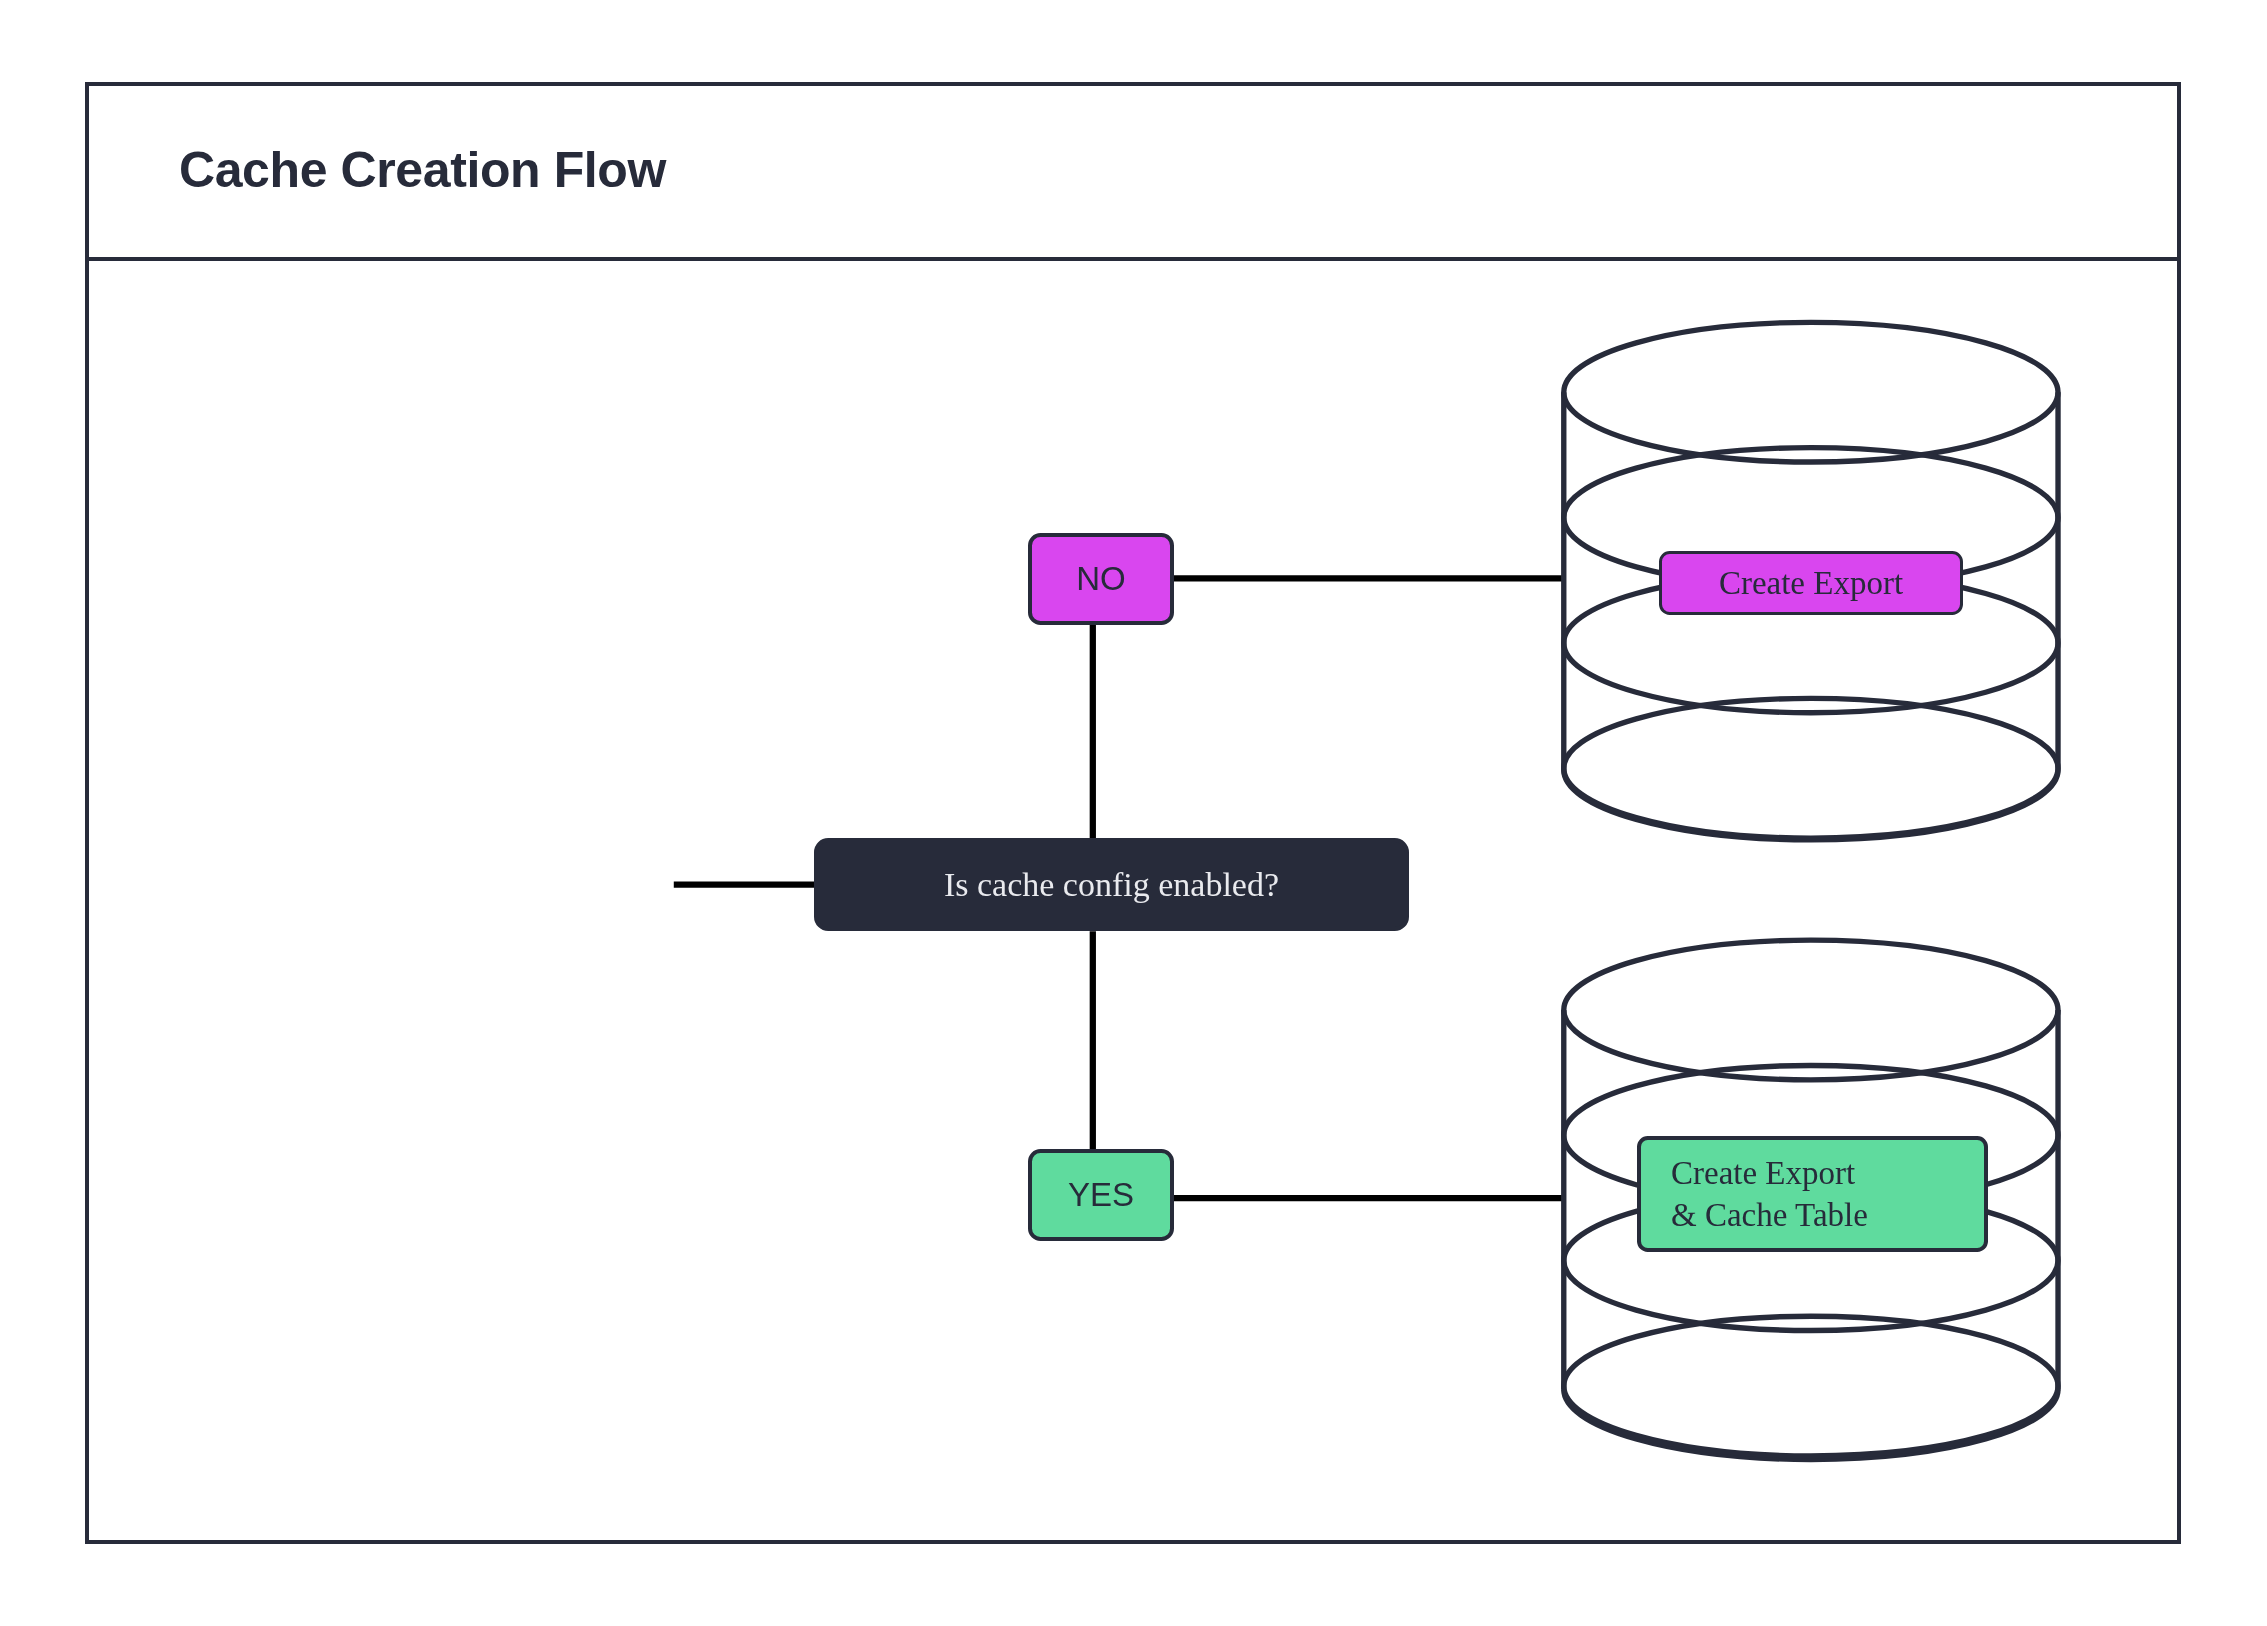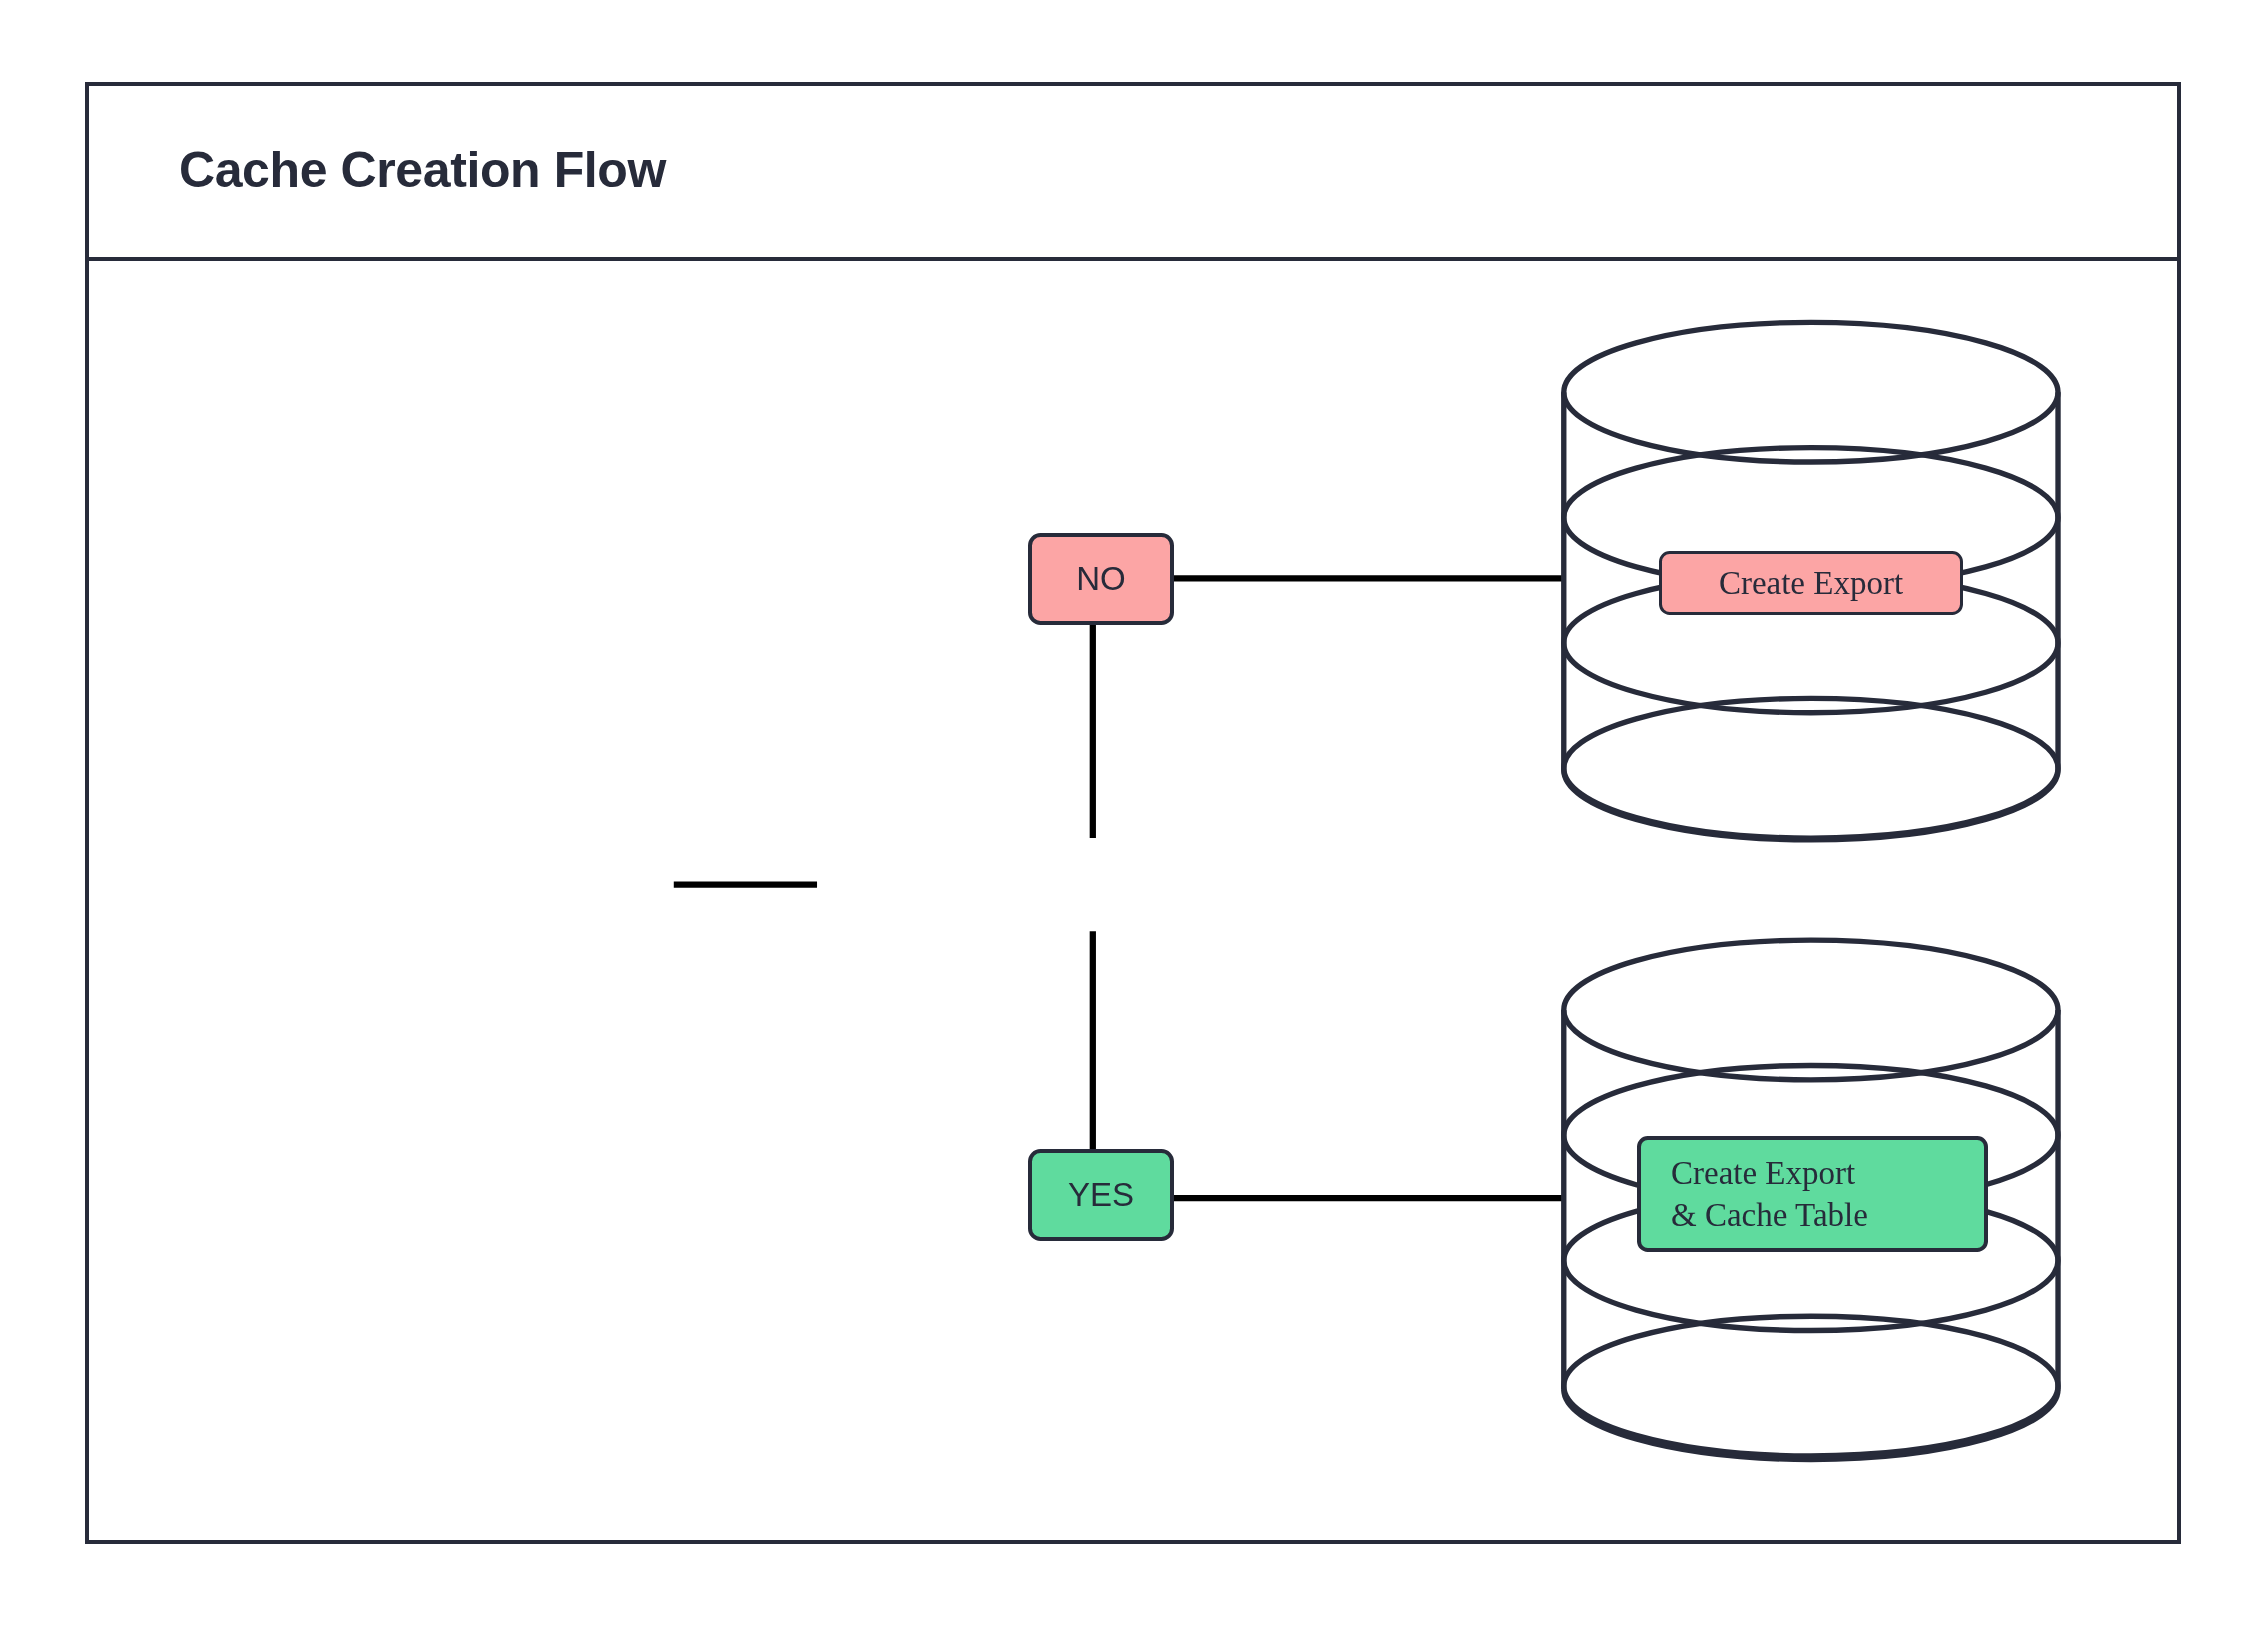--- a/index.html
+++ b/index.html
@@ -74,21 +74,21 @@
     text-align: center;
     font-family: Liberation Serif, serif;
     color: #272b3a;
     line-height: 1.28;
     white-space: pre-line;
   }
   .node.green {
     background: #5FDB9E;
   }
   .node.white {
-    background: #fca5a5;
+    background: #d946ef;
   }
   .node.dark {
     background: #272b3a;
     color: #e9eaee;
     border-color: #272b3a;
   }
   .node.sans {
     font-family: "Liberation Sans", sans-serif;
   }
 
@@ -183,20 +183,21 @@
       <line x1="2298" y1="1128" x2="2298" y2="1552"></line>
       <path d="M1746,1552 A276,78 0 0 0 2298,1552"></path>
       <ellipse cx="2022" cy="1128" rx="276" ry="78"></ellipse>
       <ellipse cx="2022" cy="1268" rx="276" ry="78"></ellipse>
       <ellipse cx="2022" cy="1408" rx="276" ry="78"></ellipse>
       <ellipse cx="2022" cy="1548" rx="276" ry="78"></ellipse>
     </g>
   </svg>
 
 
+  <div class="node dark" id="node-decision">Is cache config enabled?</div>
 
   <div class="node white sans" id="node-no">NO</div>
 
   <div class="node green sans" id="node-yes">YES</div>
 
   <div class="node white" id="node-create-export">Create Export</div>
 
   <div class="node green" id="node-create-export-cache">Create Export
 &amp; Cache Table</div>
 

